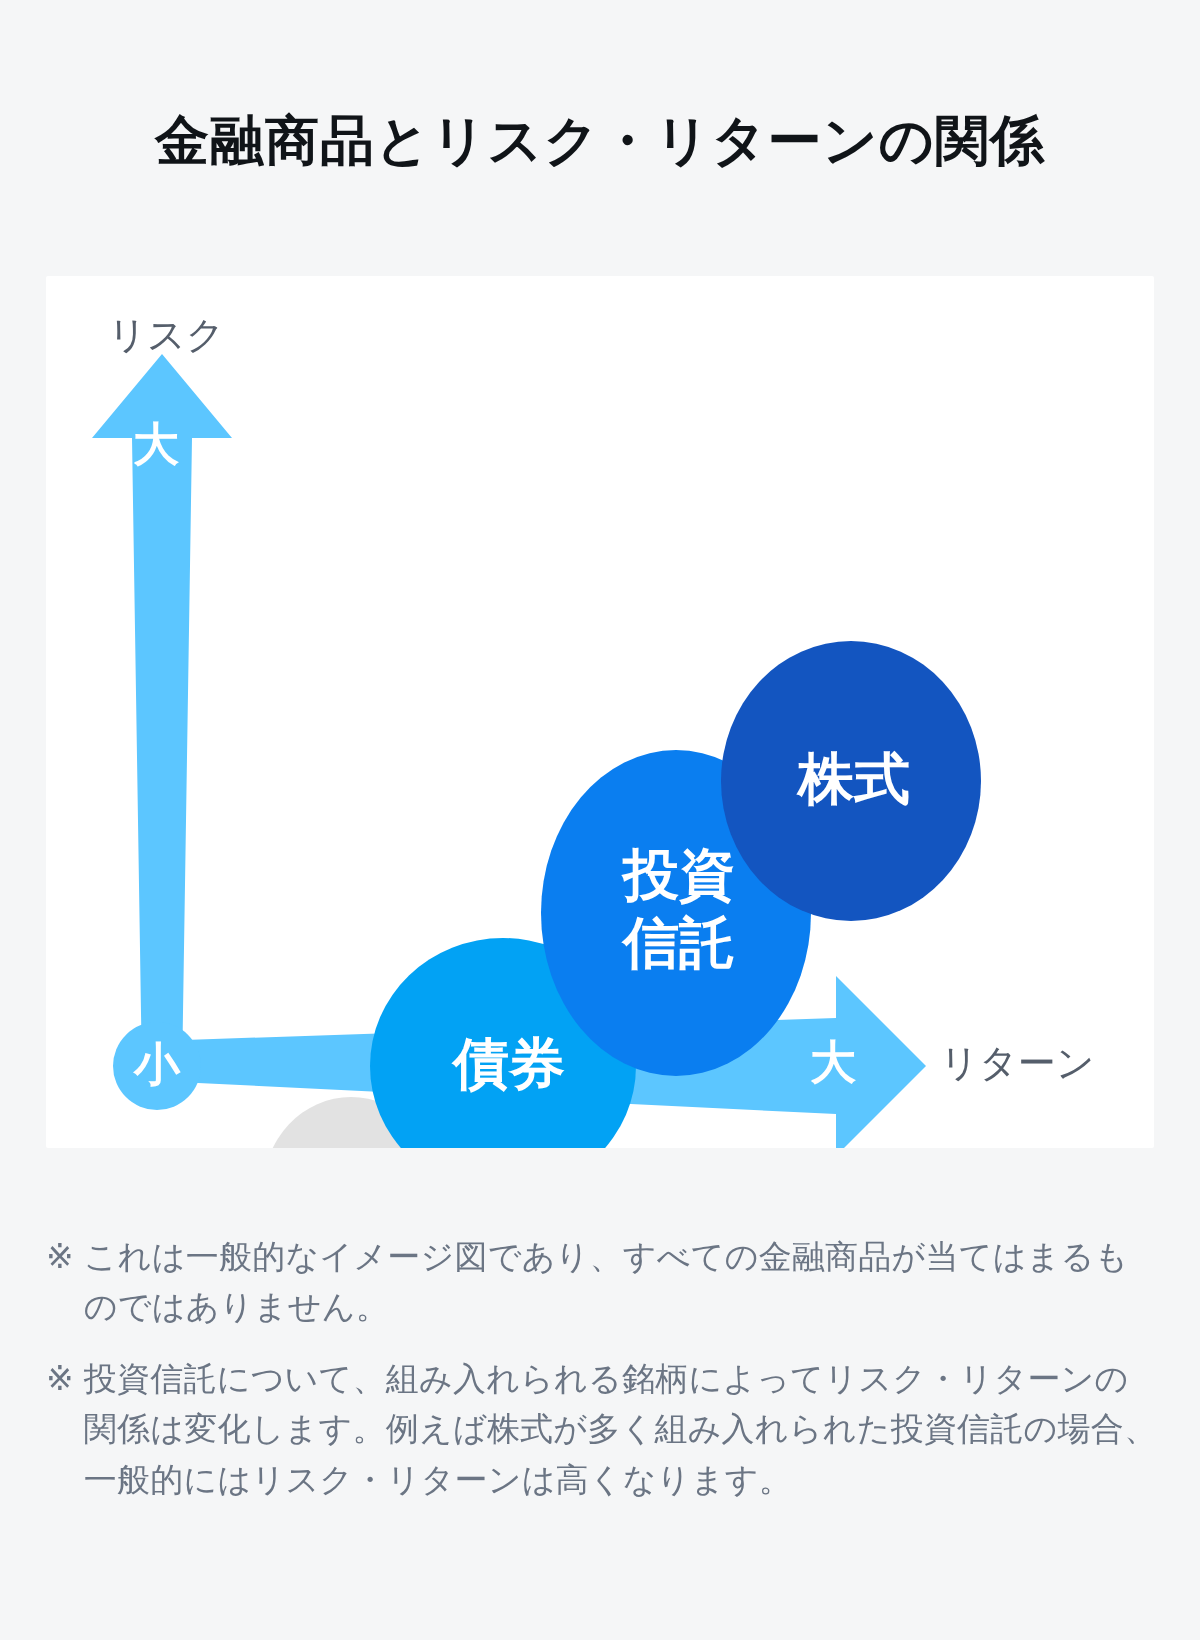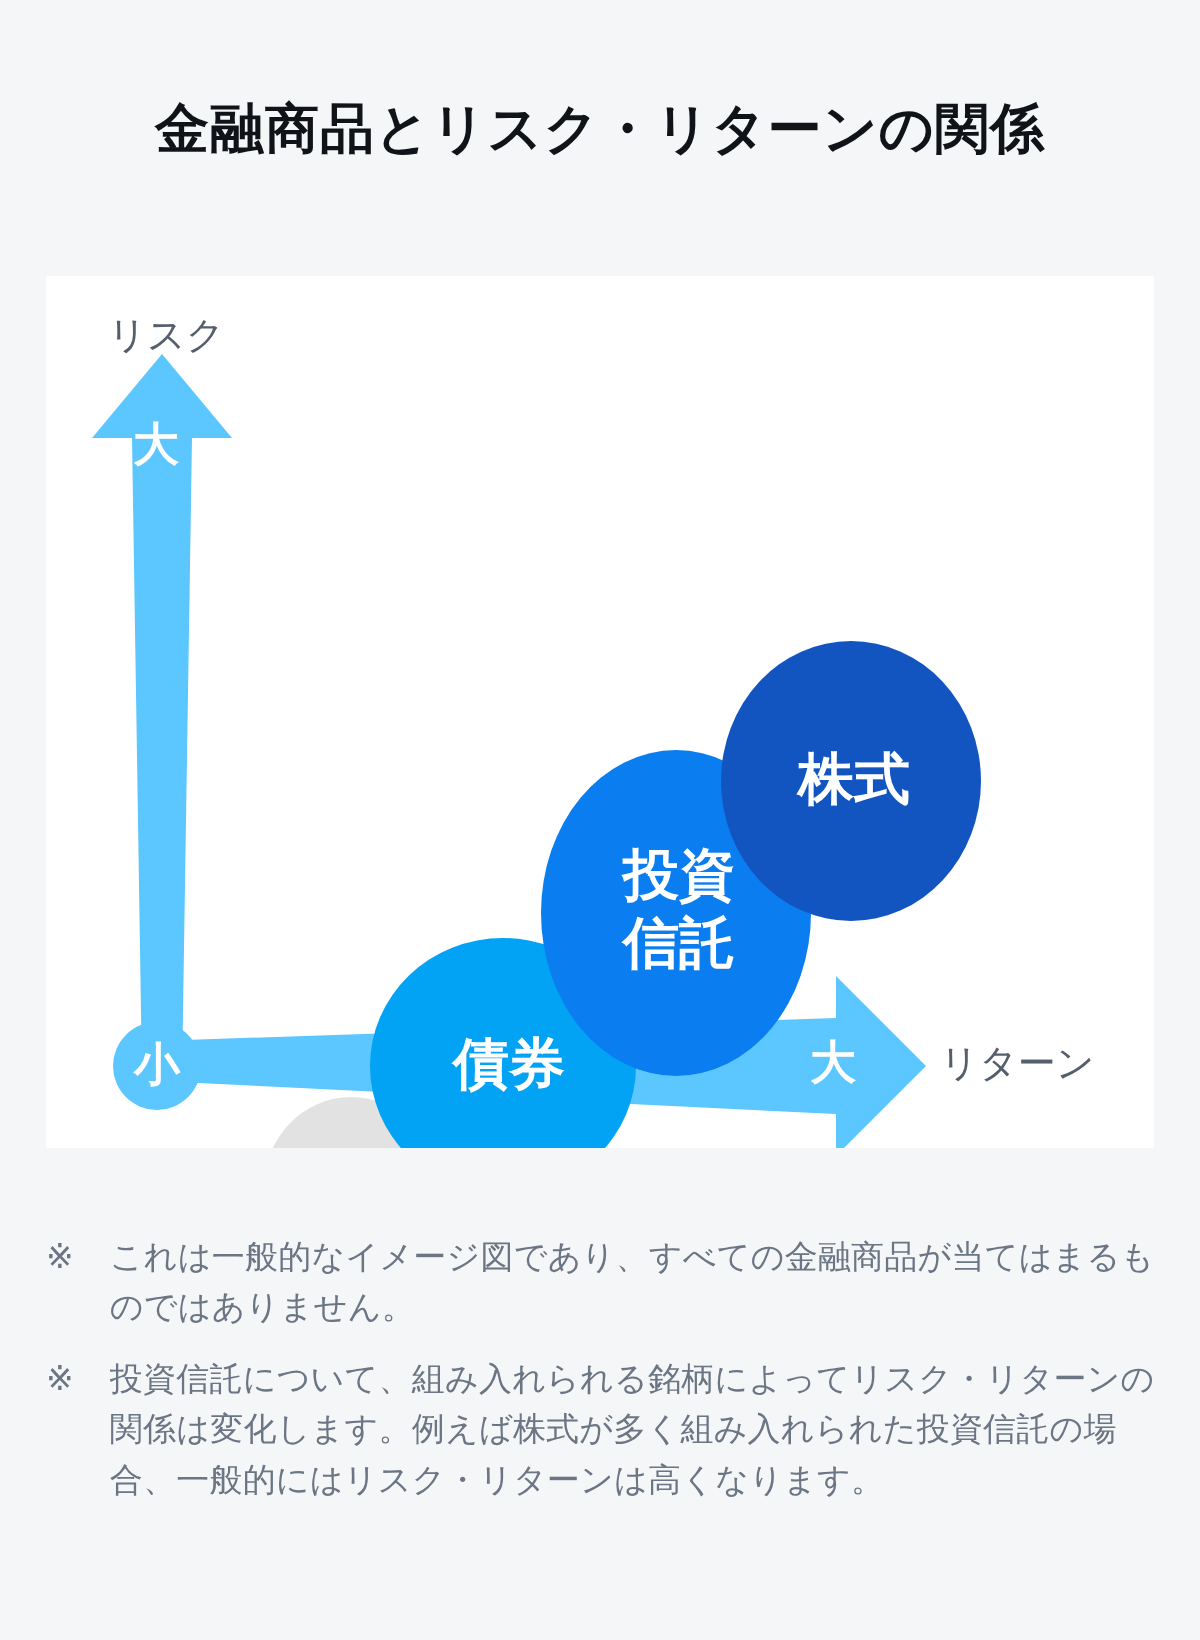--- a/index.html
+++ b/index.html
@@ -13,21 +13,21 @@
     background: #f5f6f7;
     font-family: "Liberation Sans", "DejaVu Sans", sans-serif;
     position: relative;
     overflow: hidden;
   }
 
   .page {
     width: 1200px;
     height: 1640px;
     position: relative;
-    padding: 0;
+    padding: 12px;
   }
 
   
   .title {
     text-align: center;
     font-size: 54px;
     font-weight: 700;
     color: #101418;
     letter-spacing: 1px;
     padding-top: 96px;
@@ -103,21 +103,20 @@
   }
 
   .note-mark {
     flex: 0 0 auto;
     margin-right: 10px;
   }
 
   .note-body {
     flex: 1 1 auto;
     text-indent: 0;
-    margin-left: 26px;
   }
 </style>
 </head>
 <body>
 
 <div class="page">
 
   <h1 class="title">金融商品とリスク・リターンの関係</h1>
 
   <div class="chart-card">

